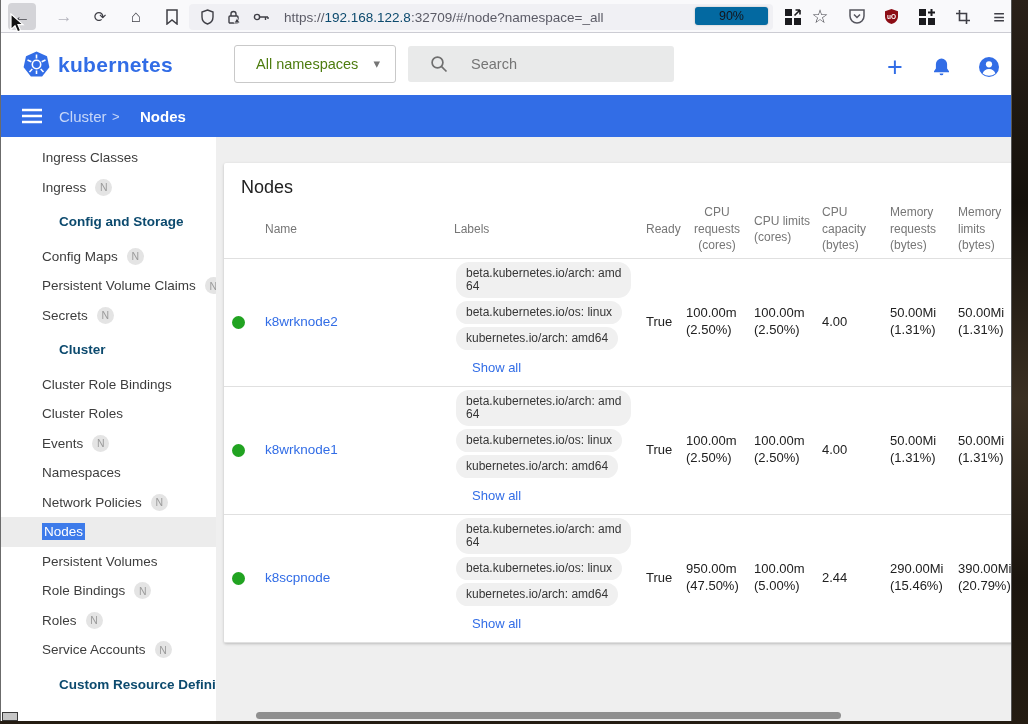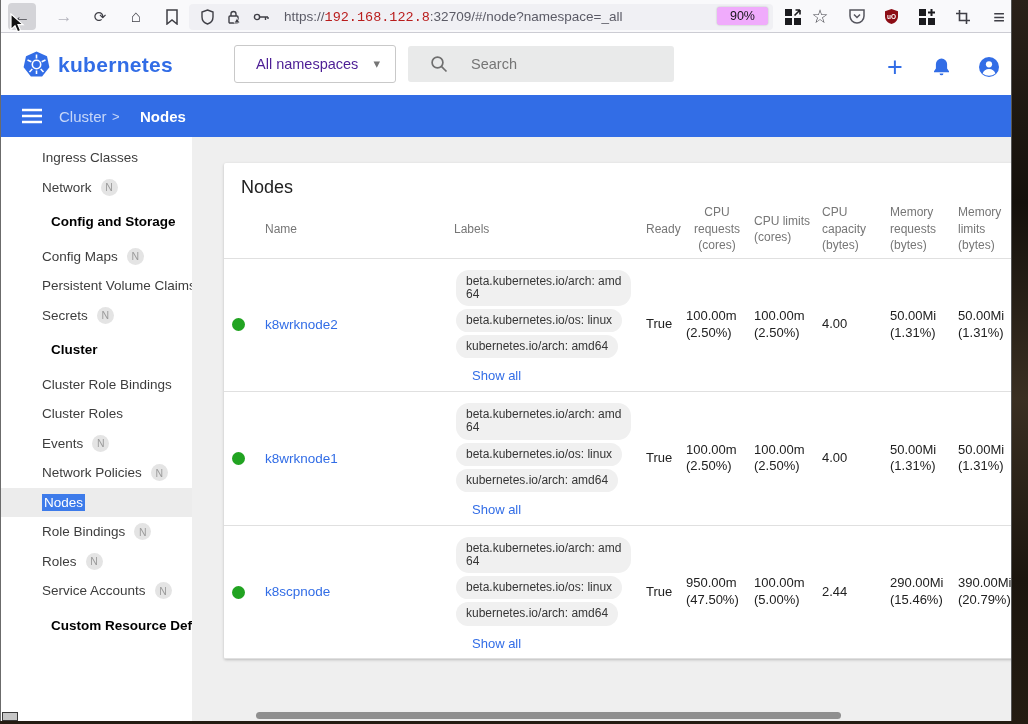--- a/index.html
+++ b/index.html
@@ -19,33 +19,33 @@
   .tb-glyph { font-size:17px; line-height:1; }
   .back-btn { left:7px; background:#d4d4d8; }
   .fwd-btn  { left:49px; color:#b4b4bd; }
   .reload-btn { left:85px; }
   .home-btn { left:121px; }
   .save-btn { left:157px; }
   .url-bar { position:absolute; left:188px; top:4px; width:584px; height:26px; background:#f0f0f4;
     border-radius:4px; display:flex; align-items:center; }
   .url-icon { margin-left:11px; display:flex; align-items:center; }
   .url-text { margin-left:14px; font-size:13.5px; color:#5b5b66; white-space:nowrap; }
-  .url-host { color:#b91c1c;font-family:Liberation Mono, monospace; }
-  .zoom-pill { position:absolute; right:5px; top:3px; background:#f0abfc; border-radius:3px;
-    padding:2px 13px; font-size:12.5px; color:#15141a; box-shadow:0 0 2px rgba(0,0,0,.25); }
+  .url-host { color:#0c4a6e; }
+  .zoom-pill { position:absolute; right:5px; top:3px; background:#0369a1; border-radius:3px;
+    padding:2px 24px; font-size:12.5px; color:#15141a; box-shadow:0 0 2px rgba(0,0,0,.25); }
   .tb-right { position:absolute; top:3px; width:26px; height:27px; display:flex;
     align-items:center; justify-content:center; color:#3f3f46; border-radius:4px; }
 
   
   .app-header { position:absolute; left:0; top:34px; width:100%; height:61px; background:#fff; }
   .logo-wrap { position:absolute; left:22px; top:17px; }
   .brand { position:absolute; left:57px; top:19px; font-size:21px; font-weight:600; color:#326de6; letter-spacing:.3px; }
   .ns-select { position:absolute; left:233px; top:11px; width:162px; height:38px; background:#fff;
     border:1px solid #c9c9c9; border-radius:3px; display:flex; align-items:center; cursor:pointer; }
-  .ns-select .lbl { margin-left:21px; font-size:14.5px; color:#4c1d95; }
+  .ns-select .lbl { margin-left:21px; font-size:14.5px; color:#4d7c0f; }
   .ns-select .arrow { position:absolute; right:15px; top:10px; color:#757575; font-size:13px; }
   .search-box { position:absolute; left:407px; top:12px; width:266px; height:36px; background:#e9eaea;
     border-radius:3px; display:flex; align-items:center; }
   .search-box svg { margin-left:22px; }
   .search-box input { border:0; background:transparent; outline:none; margin-left:23px;
     font-size:14.5px; color:#333; width:180px; font-family:inherit; }
   .search-box input::placeholder { color:#757575; opacity:1; }
   .hdr-action { position:absolute; top:20px; width:26px; height:26px; display:flex;
     align-items:center; justify-content:center; cursor:pointer; }
   .plus-btn { left:881px; color:#326de6; font-size:27px; font-weight:300; }
@@ -54,43 +54,43 @@
   .crumb-bar { position:absolute; left:0; top:95px; width:100%; height:42px; background:#326de6; }
   .nav-menu-btn { position:absolute; left:18px; top:10px; width:26px; height:22px; cursor:pointer;
     display:flex; align-items:center; justify-content:center; }
   .crumb { position:absolute; top:0; height:42px; display:flex; align-items:center; font-size:15px; }
   .crumb-parent { left:58px; color:rgba(255,255,255,.72); cursor:pointer; }
   .crumb-sep { left:111px; color:rgba(255,255,255,.72); font-size:13px; }
   .crumb-current { left:139px; color:#fff; font-weight:bold; }
 
   
   .content { position:absolute; left:0; top:137px; width:100%; height:584px; background:#efefef; }
-  .sidebar { position:absolute; left:0; top:0; width:191px; height:100%; background:#fff;
+  .sidebar { position:absolute; left:0; top:0; width:215px; height:100%; background:#fff;
     overflow:hidden; padding-top:6px; }
   .sb-item { height:29.5px; display:flex; align-items:center; padding-left:41px;
     font-size:13.5px; color:#3d3d3d; cursor:pointer; white-space:nowrap; }
-  .sb-section { height:29.5px; margin:5px 4px; display:flex; align-items:center; padding-left:46px;
-    font-size:13.5px; font-weight:bold; color:#000000; white-space:nowrap; }
+  .sb-section { height:29.5px; margin:5px 12px; display:flex; align-items:center; padding-left:46px;
+    font-size:13.5px; font-weight:bold; color:#0c4a6e; white-space:nowrap; }
   .sb-item.selected { background:#ececec; }
   .sb-item.selected .sb-label { background:#3d7bea; color:#fff; padding:1px 2px; }
   .badge { margin-left:9px; min-width:17px; height:17px; border-radius:50%; background:#e4e4e4;
     color:#9b9b9b; font-size:10.5px; display:inline-flex; align-items:center; justify-content:center; }
 
   
   .card { position:absolute; left:223px; top:26px; width:796px; background:#fff; border-radius:2px;
     box-shadow:0 1px 3px rgba(0,0,0,.22); }
   .card-title { padding:14px 0 0 17px; font-size:18px; color:#212121; height:37px; }
   table { width:796px; border-collapse:collapse; table-layout:fixed; }
   thead th { height:58px; vertical-align:middle; font-size:12px; font-weight:normal; color:#767676;
     text-align:left; padding:4px 3px; border-bottom:1px solid #e0e0e0; line-height:1.35; }
   thead th.center { text-align:center; }
   thead th.name-h { padding-left:6px; }
   tbody td { height:128px; vertical-align:middle; border-bottom:1px solid #e0e0e0; font-size:13px;
     color:#212121; padding:0 3px; line-height:1.3; white-space:pre-line; }
-  td.labels-cell { vertical-align:top; padding:8px 0 4px 5px; white-space:normal; }
+  td.labels-cell { vertical-align:top; padding:0 0 4px 5px; white-space:normal; }
   .dot { width:13px; height:13px; border-radius:50%; margin-left:5px; }
   .node-link { color:#326de6; text-decoration:none; font-size:13.5px; cursor:pointer; }
   td.name-cell { padding-left:6px; }
   .chip-line { margin:3px 0; }
   .chip { display:inline-block; background:#f0f0f0; border-radius:13px; padding:5px 10px;
     font-size:12px; color:#363636; white-space:pre-line; line-height:1.1; }
   .show-all { color:#326de6; font-size:13px; margin:7px 0 2px 16px; cursor:pointer; display:inline-block; }
 
   
   .h-scroll-thumb { position:absolute; left:255px; top:712px; width:585px; height:7px;
@@ -263,21 +263,21 @@
     <div class="crumb crumb-sep">&gt;</div>
     <div class="crumb crumb-current">Nodes</div>
   </div>
 
   <div class="content">
     <div class="sidebar">
         <div class="sb-item">
           <span class="sb-label">Ingress Classes</span>
         </div>
         <div class="sb-item">
-          <span class="sb-label">Network</span>
+          <span class="sb-label">Ingress</span>
           <span class="badge">N</span>
         </div>
         <div class="sb-section">
           <span class="sb-label">Config and Storage</span>
         </div>
         <div class="sb-item">
           <span class="sb-label">Config Maps</span>
           <span class="badge">N</span>
         </div>
         <div class="sb-item">
@@ -295,25 +295,31 @@
           <span class="sb-label">Cluster Role Bindings</span>
         </div>
         <div class="sb-item">
           <span class="sb-label">Cluster Roles</span>
         </div>
         <div class="sb-item">
           <span class="sb-label">Events</span>
           <span class="badge">N</span>
         </div>
         <div class="sb-item">
+          <span class="sb-label">Namespaces</span>
+        </div>
+        <div class="sb-item">
           <span class="sb-label">Network Policies</span>
           <span class="badge">N</span>
         </div>
         <div class="sb-item selected">
           <span class="sb-label">Nodes</span>
+        </div>
+        <div class="sb-item">
+          <span class="sb-label">Persistent Volumes</span>
         </div>
         <div class="sb-item">
           <span class="sb-label">Role Bindings</span>
           <span class="badge">N</span>
         </div>
         <div class="sb-item">
           <span class="sb-label">Roles</span>
           <span class="badge">N</span>
         </div>
         <div class="sb-item">

